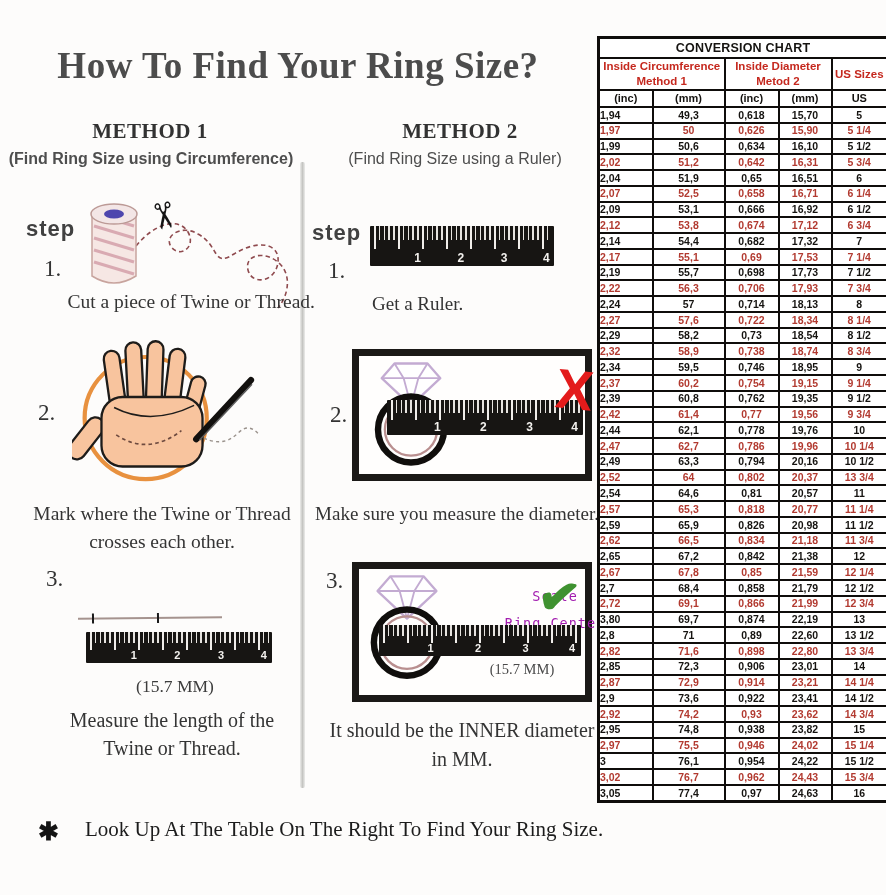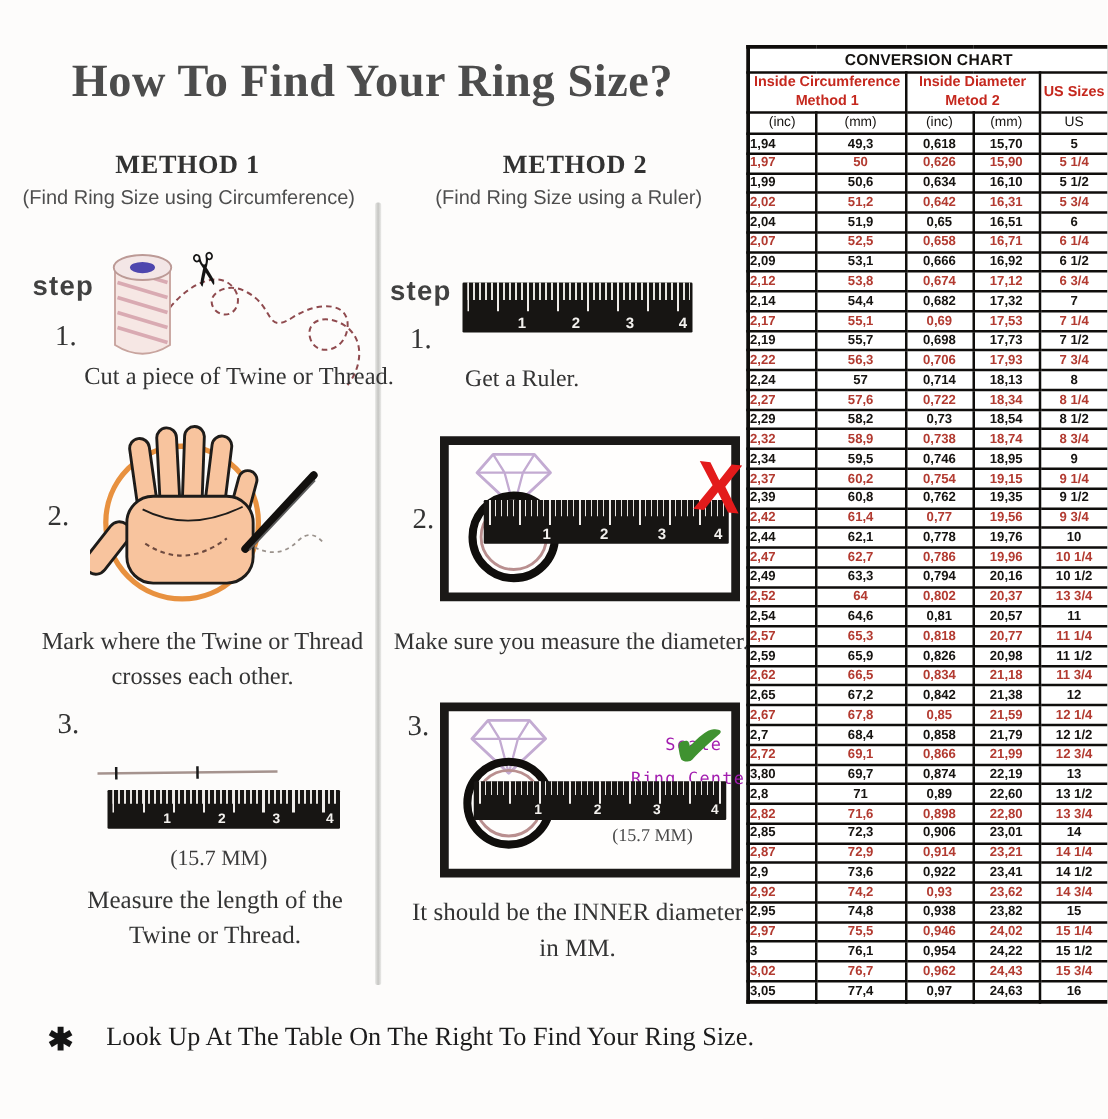--- a/index.html
+++ b/index.html
@@ -49,38 +49,38 @@
   .thread-line{position:absolute;height:2px;background:#a5938e;transform:rotate(-0.6deg);}
   .thread-line b{position:absolute;top:-4px;width:2px;height:10px;background:#1a1a1a;}
 
   
   .chart{position:absolute;left:597px;top:36px;width:289px;height:767px;border-collapse:collapse;
          table-layout:fixed;font-family:"Liberation Sans",sans-serif;background:#fff;color:#151310;}
   .chart td{border:2px solid #0f0d0b;text-align:center;vertical-align:middle;padding:0;line-height:1;overflow:hidden;}
   .chart{border:3px solid #0f0d0b;}
   .title-row td{font-size:12.5px;font-weight:bold;height:18px;letter-spacing:0.2px;}
   .group-row td{color:var(--header-red);font-weight:bold;font-size:11.5px;height:30px;line-height:1.3;}
-  .units-row td{font-weight:normal;font-size:11px;height:15px;}
+  .units-row td{font-weight:bold;font-size:11px;height:15px;}
   .chart tbody td{font-weight:bold;font-size:10.5px;}
   .chart tbody td:first-child{text-align:left;padding-right:6px;}
   .chart tbody tr.red td{color:var(--table-red);}
 
   .footnote-symbol{font-size:25px;font-weight:bold;color:#141414;}
   .footnote-text{font-size:21px;color:#1c1c1c;}
 </style>
 </head>
 <body>
 
 <div class="canvas">
 
   <div class="abs center page-title">How To Find Your Ring Size?</div>
 
   <div class="abs center method-head" style="left:10px;width:280px;">METHOD 1</div>
   <div class="abs center method-head" style="left:320px;width:280px;">METHOD 2</div>
-  <div class="abs center method-sub" style="left:0px;width:302px;">(Find Ring Size using Circumference)</div>
+  <div class="abs center method-sub" style="left:0px;width:302px;font-weight:bold;">(Find Ring Size using Circumference)</div>
   <div class="abs center method-sub" style="left:312px;width:286px;">(Find Ring Size using a Ruler)</div>
 
   <div class="abs divider"></div>
 
   <div class="abs step-label" style="left:26px;top:216px;">step</div>
 
   <svg class="abs" style="left:70px;top:190px;" width="235" height="130" viewBox="0 0 235 130">
     <path d="M66,56 C84,34 108,26 118,42 C126,56 112,68 102,58 C92,46 112,34 128,44 C150,56 142,78 164,64 C186,50 210,52 208,72 C206,92 182,96 178,80 C174,64 196,60 210,74 C222,86 218,106 208,118" fill="none" stroke="#8f4a4e" stroke-width="1.6" stroke-dasharray="4.5 3.2"></path>
     <g>
       <path d="M22,26 L22,86 Q44,100 66,86 L66,26 Z" fill="#f6e7e4" stroke="#c8a49e" stroke-width="1.5"></path>

